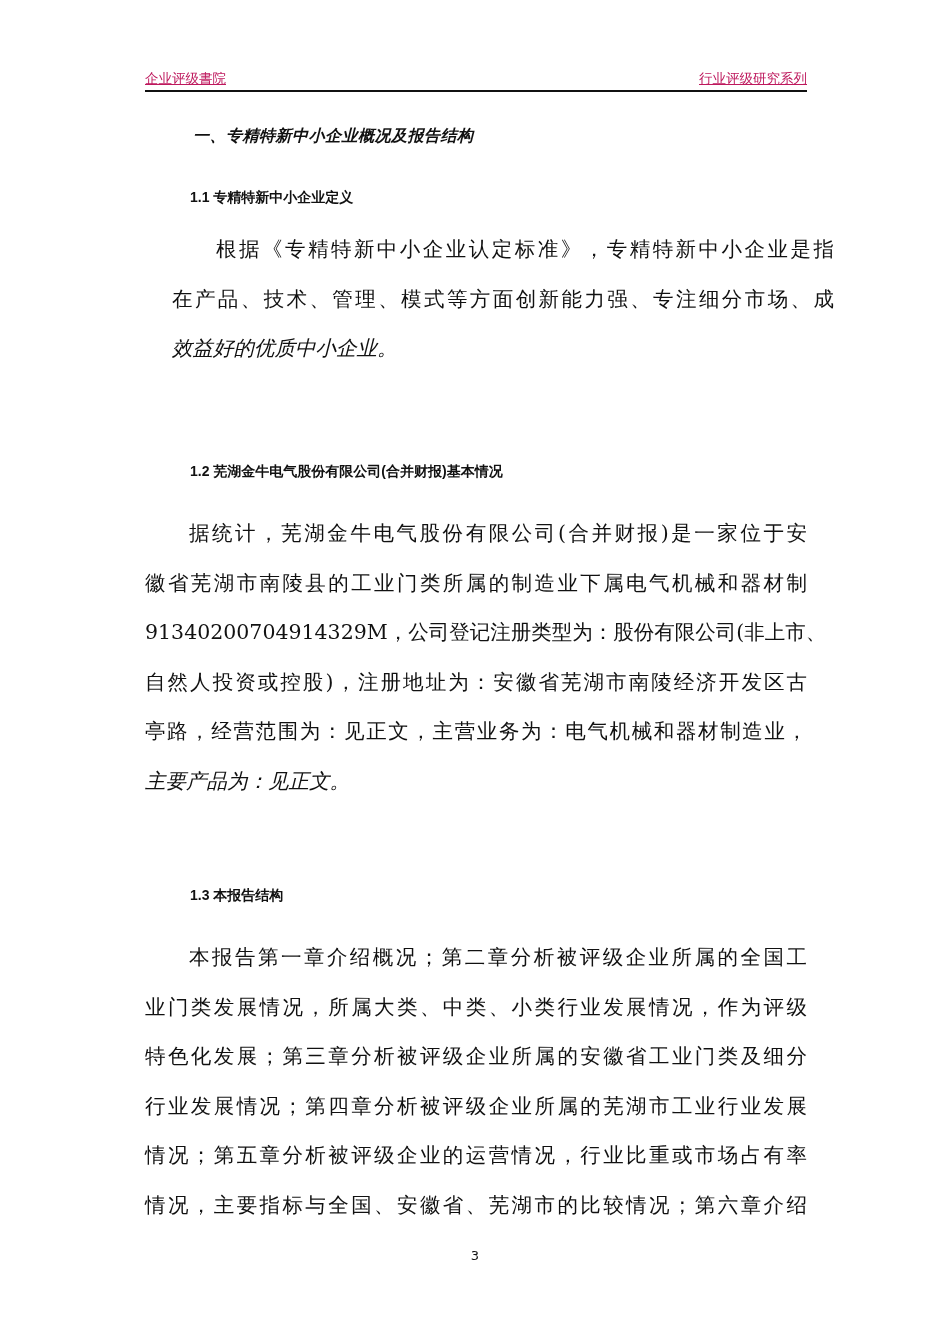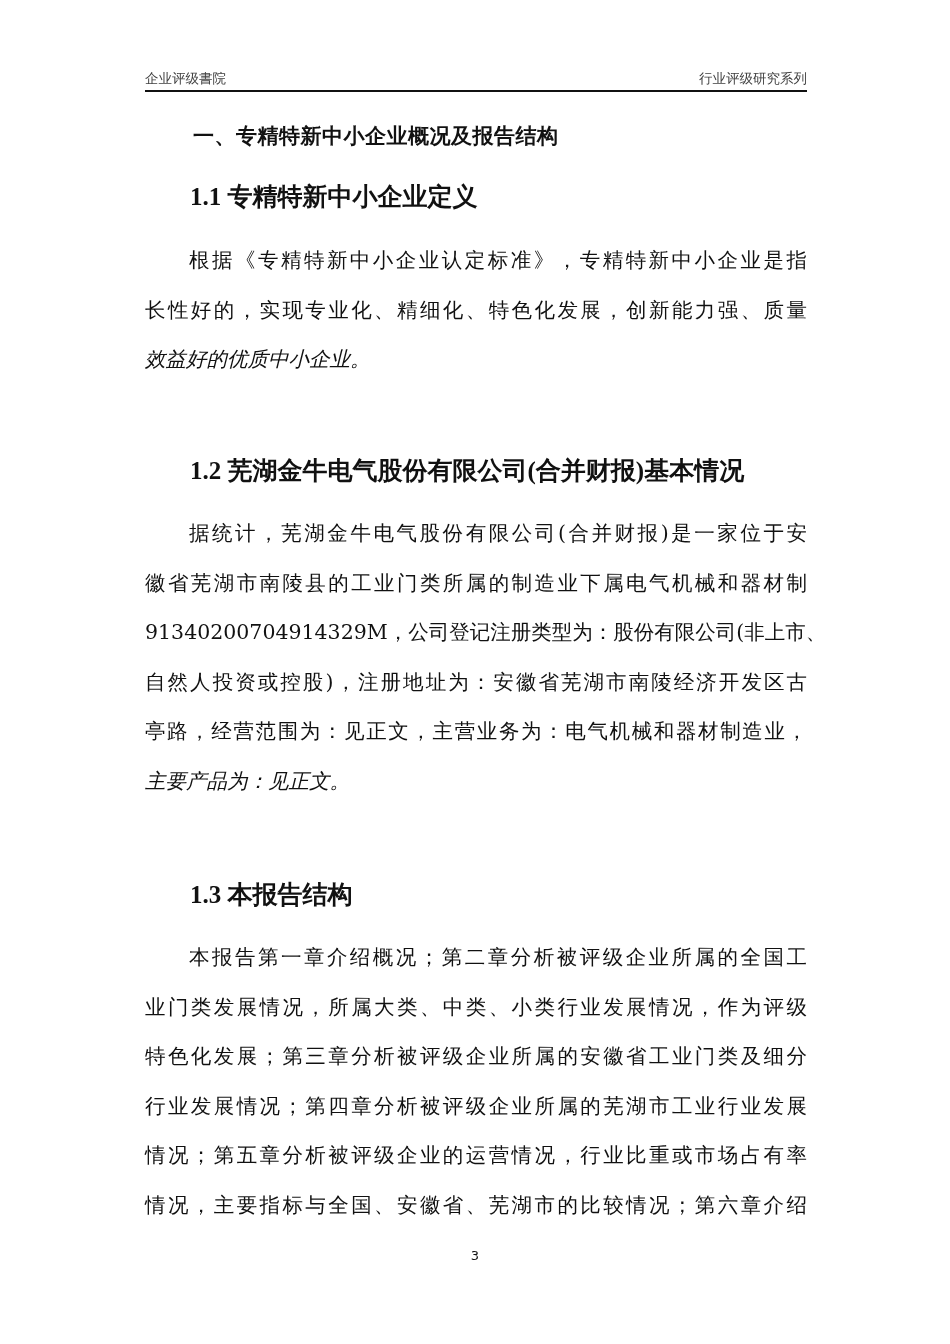--- a/index.html
+++ b/index.html
@@ -1,49 +1,49 @@
 <!DOCTYPE html>
 <html><head>
 <meta charset="utf-8">
 <style>
   html, body { margin: 0; padding: 0; background: #ffffff; }
   body { width: 950px; height: 1344px; position: relative; overflow: hidden;
          font-family: "DejaVu Serif", "Liberation Serif", serif; color: #111; }
   .header { position: absolute; left: 145px; top: 68px; width: 662px; height: 22px;
             border-bottom: 2px solid #111; }
   .header span { position: absolute; top: 0; font-family: "DejaVu Sans", "Liberation Sans", sans-serif;
-                 font-size: 13.5px; line-height: 20px; color: #404040; }
+                 font-size: 13.5px; line-height: 20px; color: #be185d; text-decoration: underline; }
   .header .left { left: 0; }
   .header .right { right: 0; }
-  .h1 { position: absolute; left: 193px; top: 118px; font-size: 21px; font-weight: bold;
-        font-family: "DejaVu Sans", "Liberation Sans", sans-serif; letter-spacing: 0.5px; line-height: 36px; white-space: nowrap; }
-  .h2 { position: absolute; left: 190px; font-size: 25px; font-weight: bold;
-        font-family: Liberation Serif, serif; line-height: 32px; white-space: nowrap; }
+  .h1 { position: absolute; left: 193px; top: 118px; font-size: 16px; font-weight: bold;
+        font-family: "DejaVu Sans", "Liberation Sans", sans-serif; letter-spacing: 0.5px; line-height: 36px; white-space: nowrap; font-style: italic; }
+  .h2 { position: absolute; left: 190px; font-size: 14px; font-weight: bold;
+        font-family: Liberation Sans, sans-serif; line-height: 32px; white-space: nowrap; }
   .para { position: absolute; left: 145px; width: 662px; }
   .line { height: 49.6px; font-size: 20.5px; line-height: 34px; white-space: nowrap;
           text-align: justify; text-align-last: justify; letter-spacing: 0px; }
   .line.indent { padding-left: 44px; }
   .line.last { text-align-last: left; font-style: italic; }
   .pagenum { position: absolute; left: 0; width: 950px; top: 1248px; text-align: center;
              font-family: "DejaVu Sans", "Liberation Sans", sans-serif; font-size: 13px; color: #111; }
 </style>
 </head>
 <body>
 
 <div class="header">
   <span class="left">企业评级書院</span>
   <span class="right">行业评级研究系列</span>
 </div>
 
 <div class="h1">一、专精特新中小企业概况及报告结构</div>
 
 <div class="h2" style="top:181px;">1.1 专精特新中小企业定义</div>
-<div class="para" style="top:243px;">
+<div class="para" style="top:232px;margin-left:27px;">
   <div class="line indent">根据《专精特新中小企业认定标准》，专精特新中小企业是指</div>
-  <div class="line">长性好的，实现专业化、精细化、特色化发展，创新能力强、质量</div>
+  <div class="line">在产品、技术、管理、模式等方面创新能力强、专注细分市场、成</div>
   <div class="line last">效益好的优质中小企业。</div>
 </div>
 
 <div class="h2" style="top:455px;">1.2 芜湖金牛电气股份有限公司(合并财报)基本情况</div>
 <div class="para" style="top:516px;">
   <div class="line indent">据统计，芜湖金牛电气股份有限公司(合并财报)是一家位于安</div>
   <div class="line">徽省芜湖市南陵县的工业门类所属的制造业下属电气机械和器材制</div>
   <div class="line">91340200704914329M，公司登记注册类型为：股份有限公司(非上市、</div>
   <div class="line">自然人投资或控股)，注册地址为：安徽省芜湖市南陵经济开发区古</div>
   <div class="line">亭路，经营范围为：见正文，主营业务为：电气机械和器材制造业，</div>

